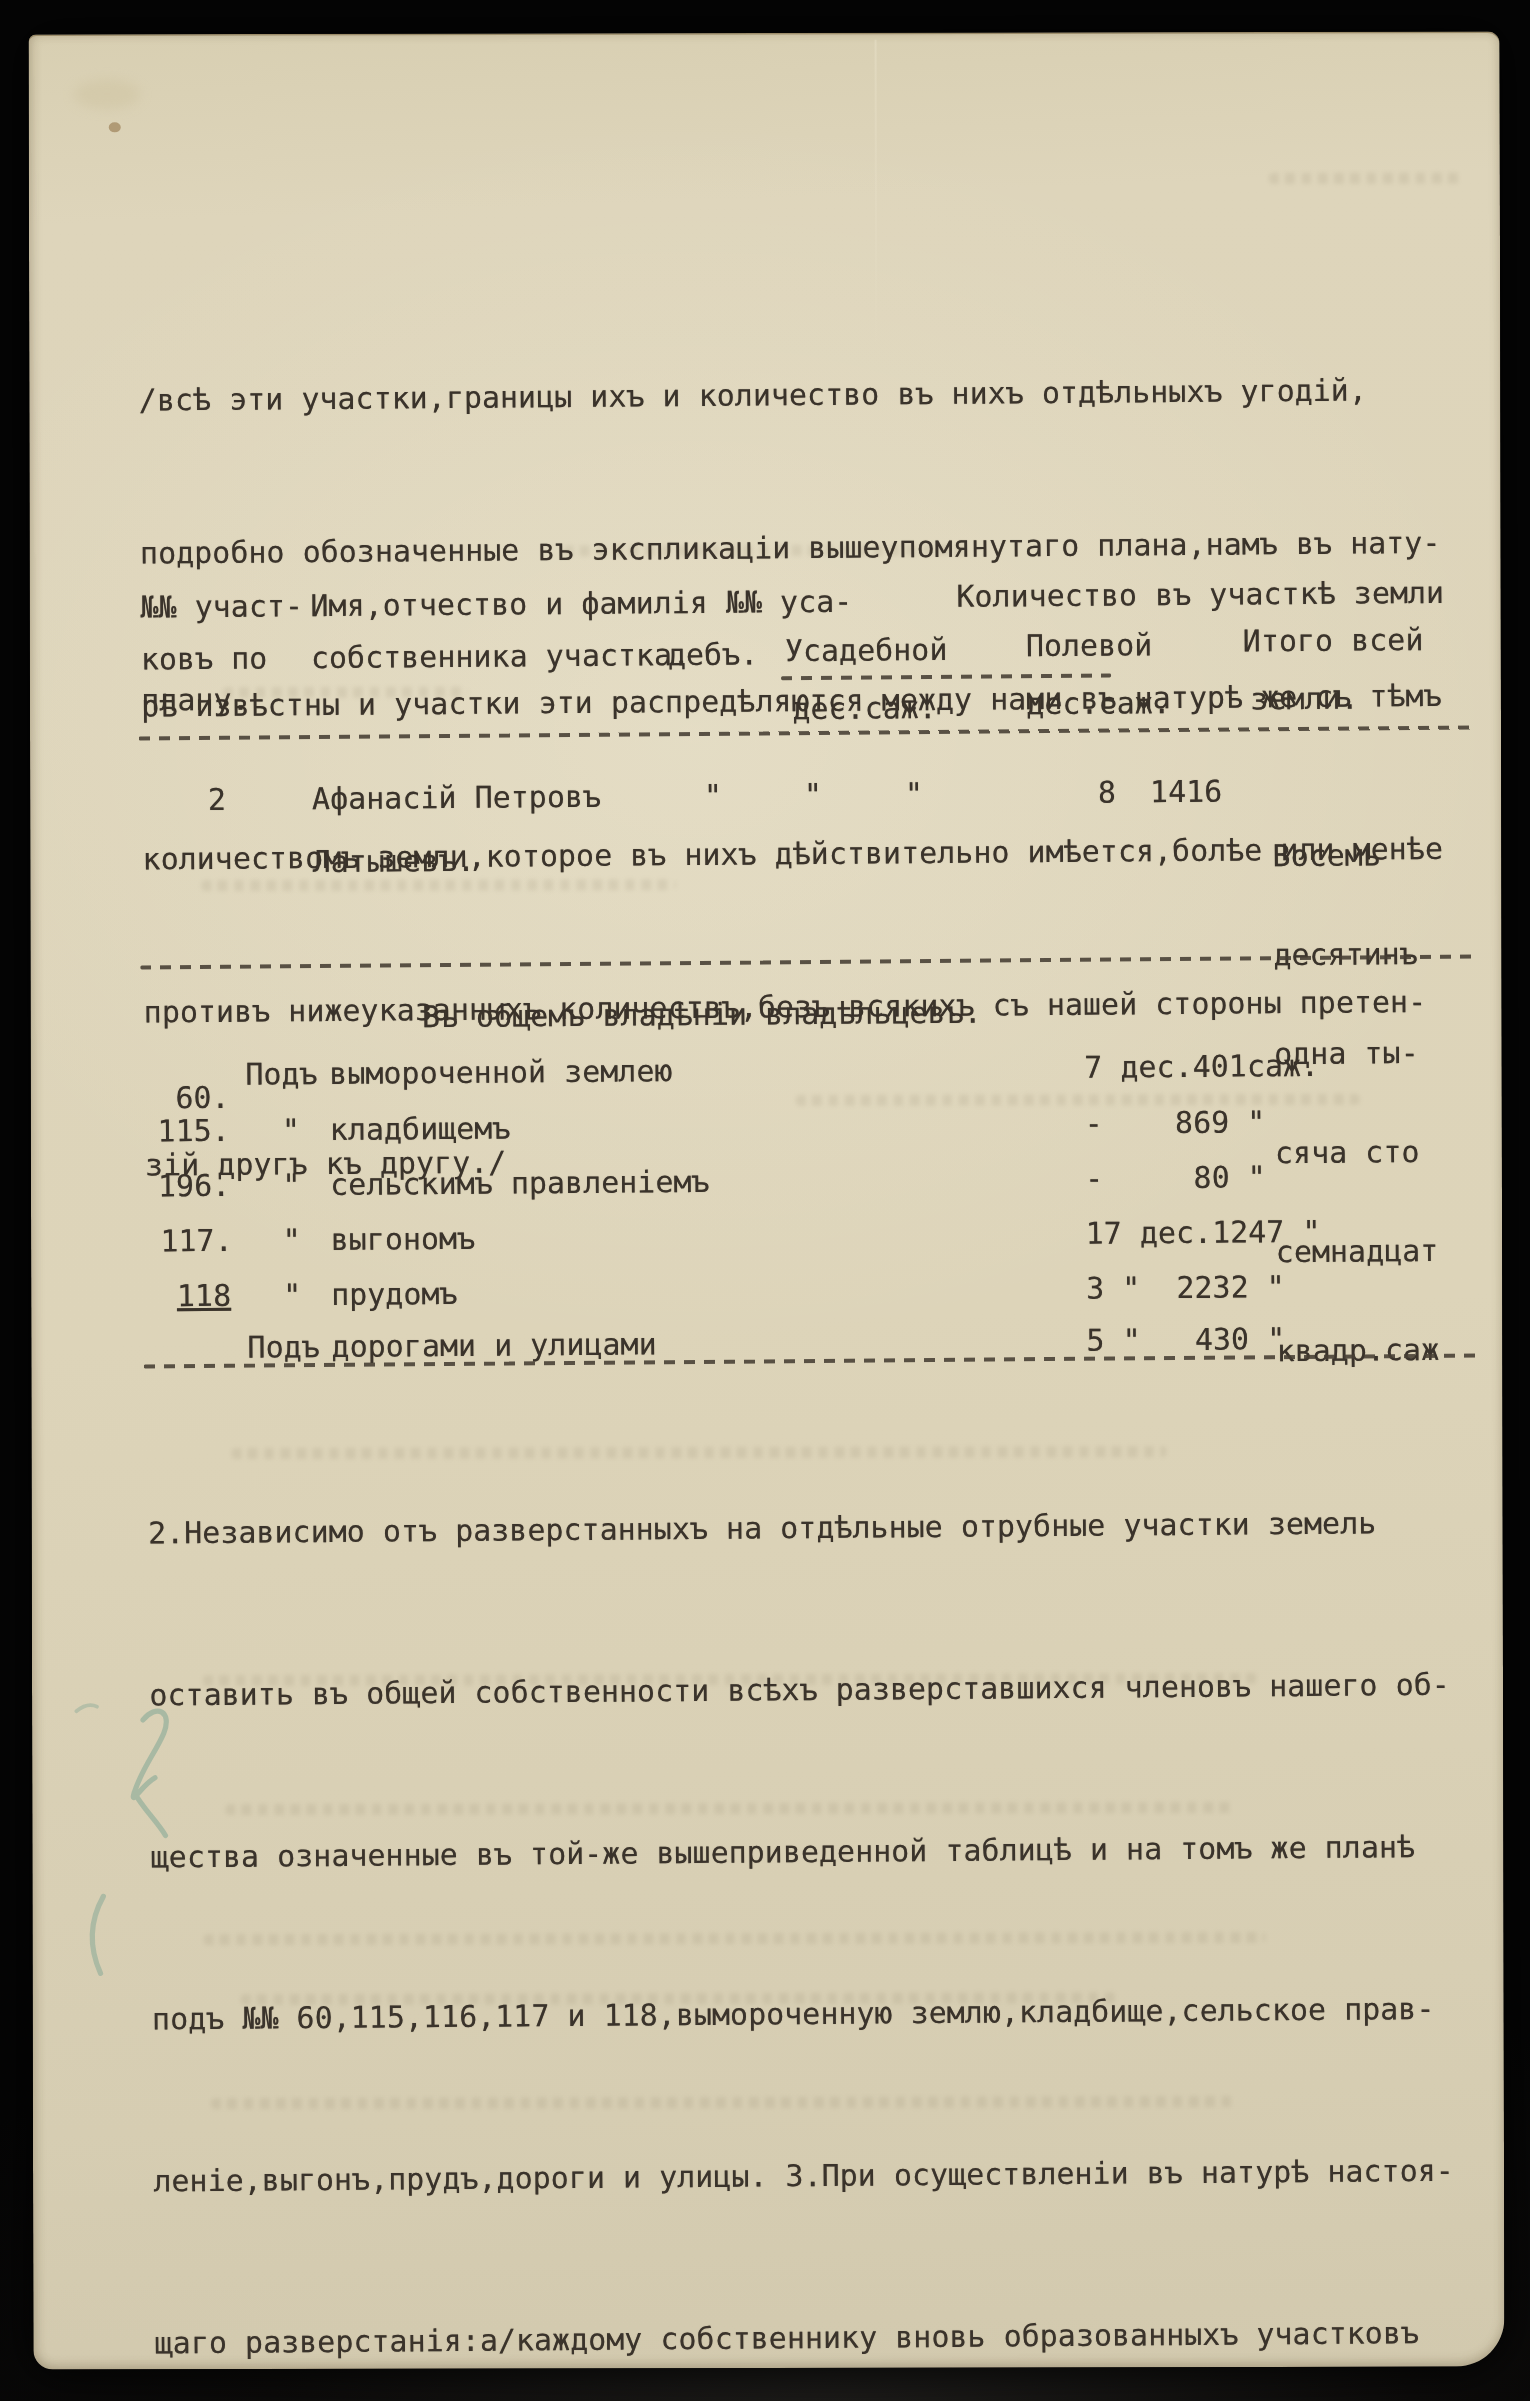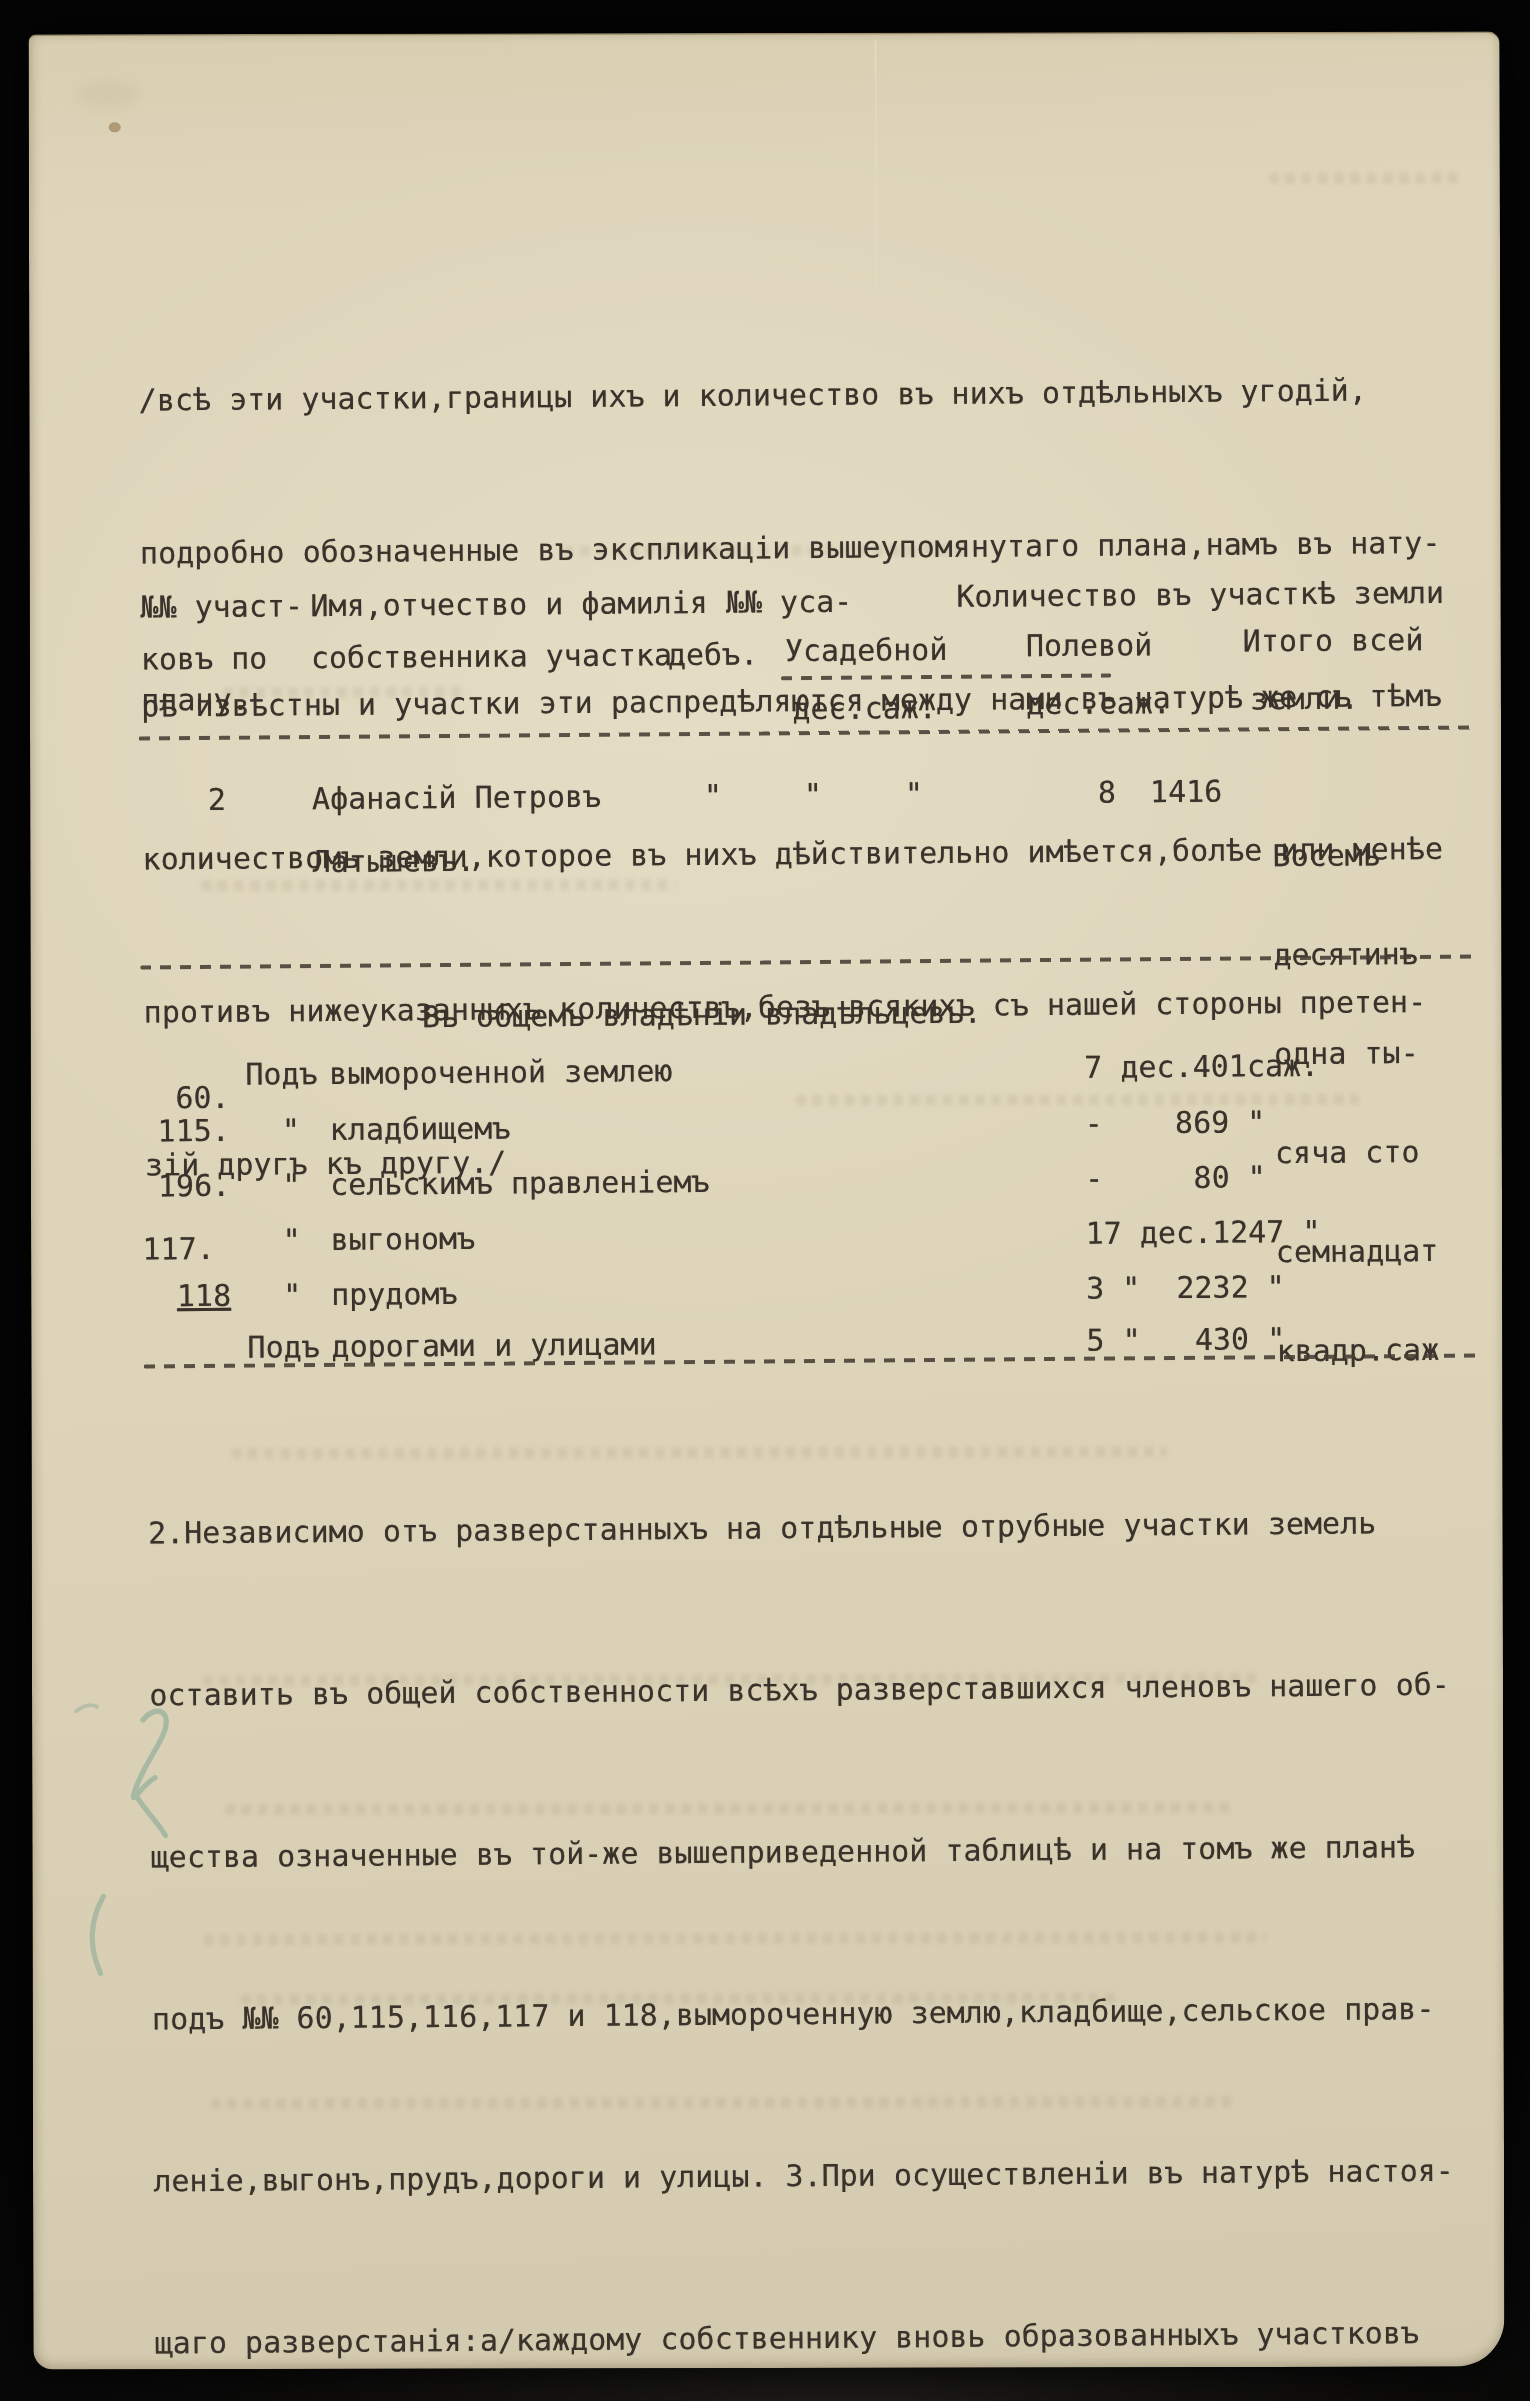--- a/index.html
+++ b/index.html
@@ -120,21 +120,21 @@
       <span class="num-cell" style="left:102px;top:1079px;">115.</span>
       <span class="t" style="left:215px;top:1079px;">  "</span>
       <span class="t" style="left:299px;top:1079px;">кладбищемъ</span>
       <span class="t" style="left:1054px;top:1079px;">-    869 "</span>
 
       <span class="num-cell" style="left:102px;top:1134px;">196.</span>
       <span class="t" style="left:215px;top:1134px;">  "</span>
       <span class="t" style="left:299px;top:1134px;">сельскимъ правленіемъ</span>
       <span class="t" style="left:1054px;top:1134px;">-     80 "</span>
 
-      <span class="num-cell" style="left:86px;top:1189px;margin-top:8px;">117.</span>
+      <span class="num-cell" style="left:104px;top:1189px;">117.</span>
       <span class="t" style="left:215px;top:1189px;">  "</span>
       <span class="t" style="left:299px;top:1189px;">выгономъ</span>
       <span class="t" style="left:1054px;top:1189px;">17 дес.1247 "</span>
 
       <span class="num-cell" style="left:102px;top:1244px;text-decoration:underline;">118</span>
       <span class="t" style="left:215px;top:1244px;">  "</span>
       <span class="t" style="left:299px;top:1244px;">прудомъ</span>
       <span class="t" style="left:1054px;top:1244px;">3 "  2232 "</span>
 
       <span class="num-cell" style="left:102px;top:1296px;"></span>

